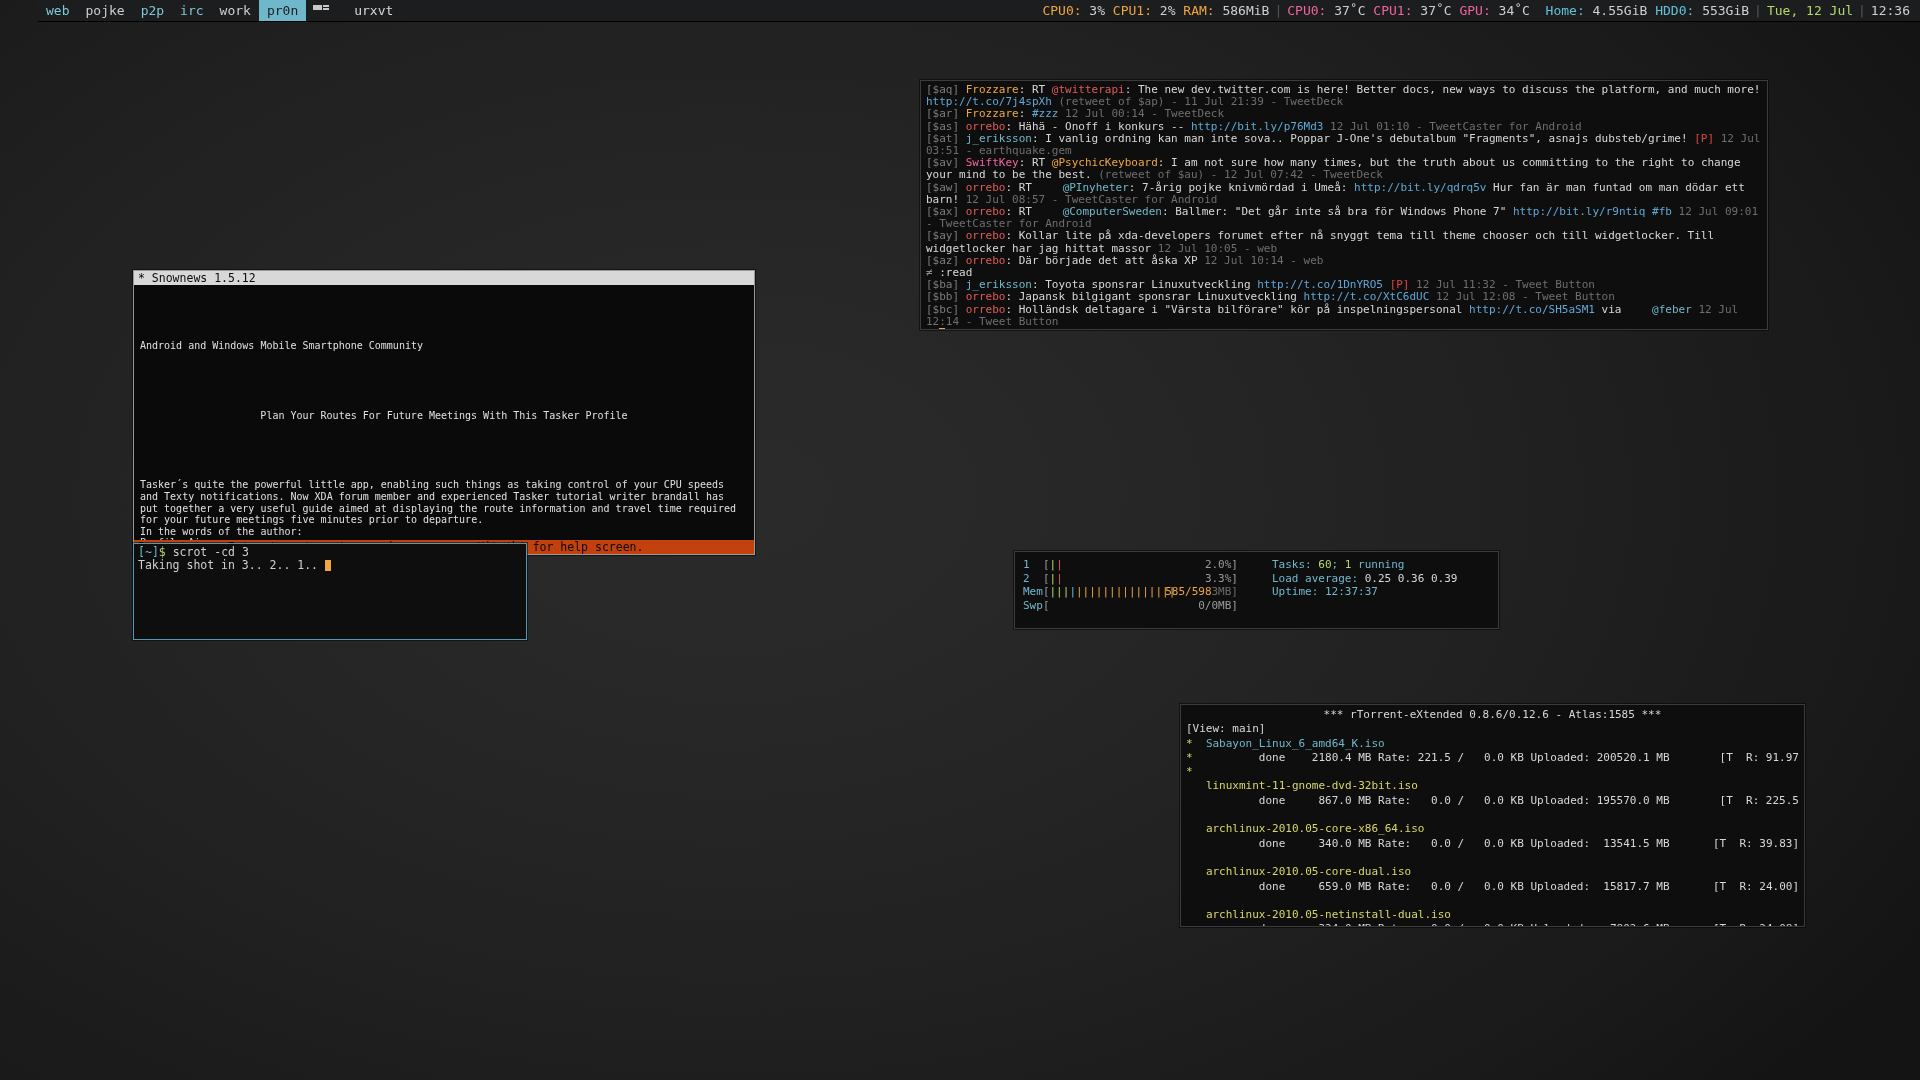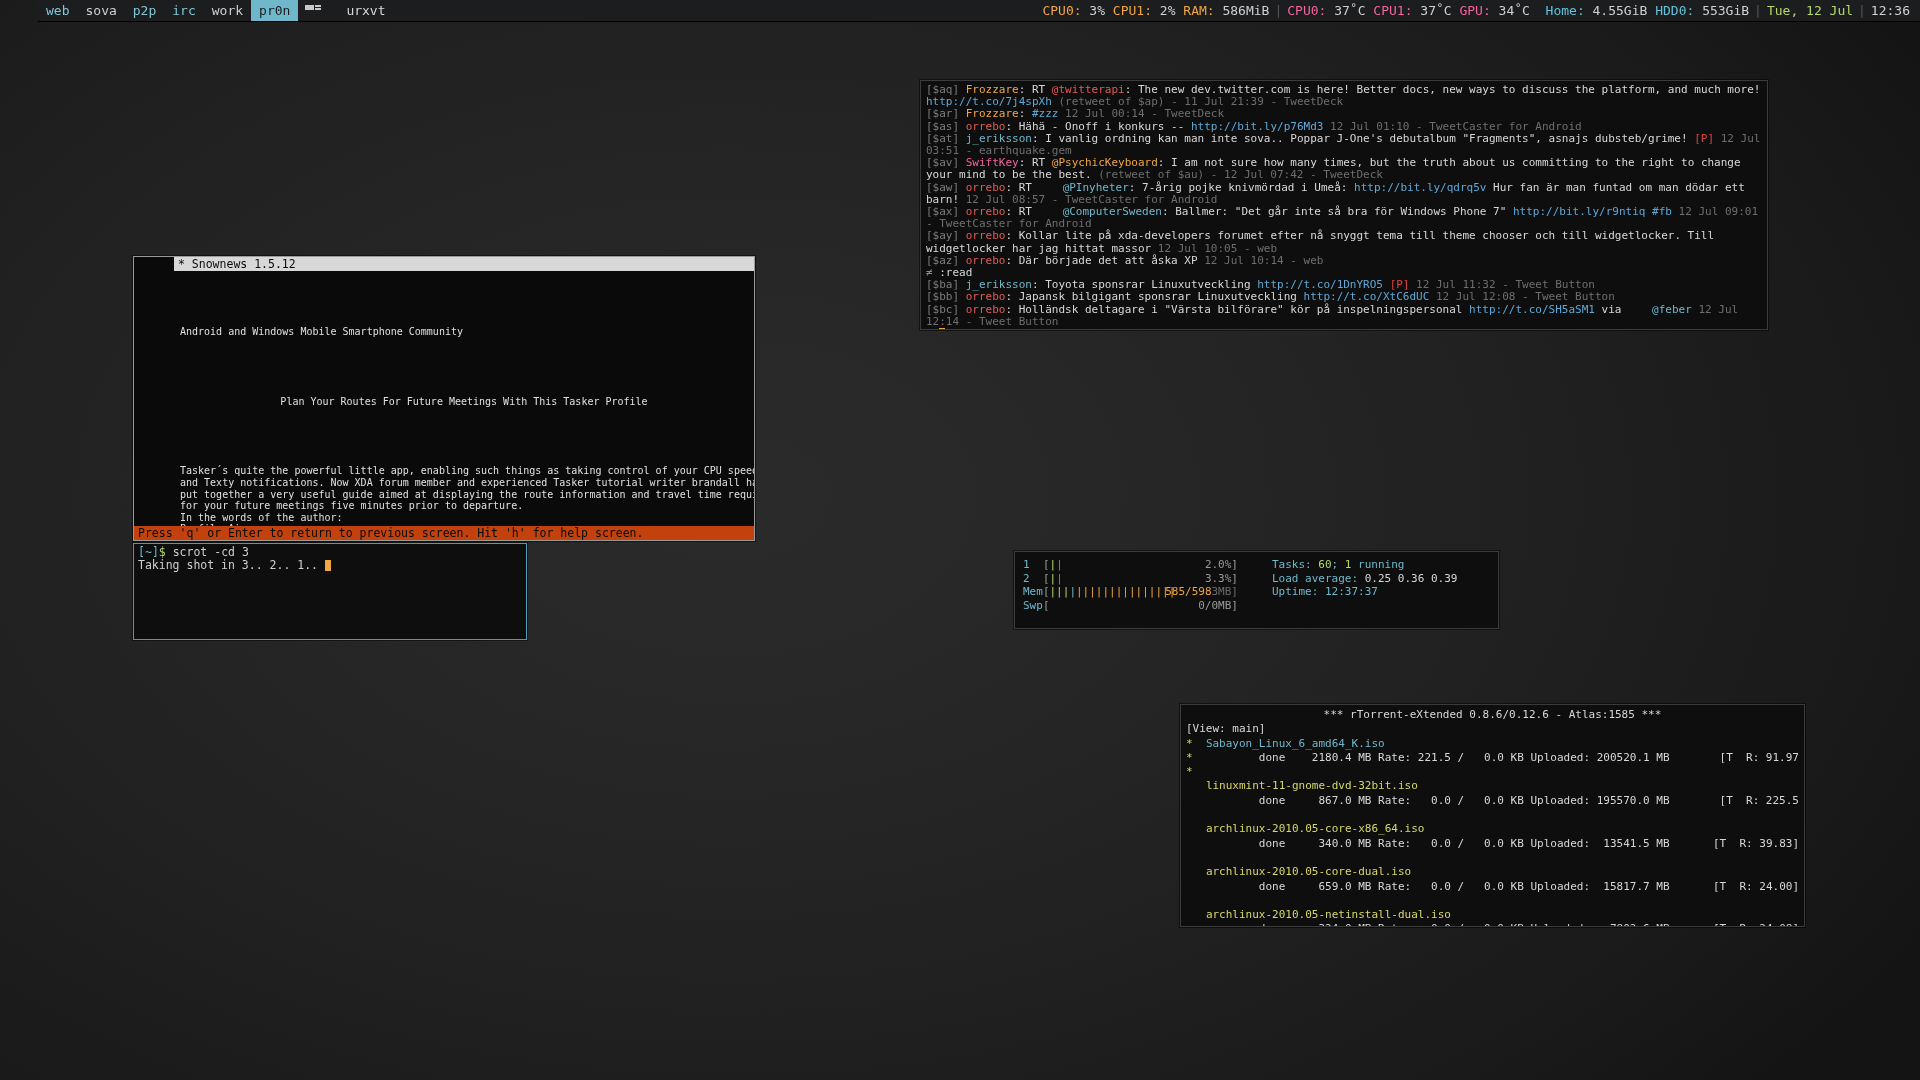--- a/index.html
+++ b/index.html
@@ -68,21 +68,21 @@
     border: 1px solid #3b3b3b;
     box-sizing: border-box;
     font-family: "DejaVu Sans Mono", monospace;
     overflow: hidden;
     box-shadow: 0 0 0 1px rgba(0,0,0,.5);
   }
   .win.focus { border-color: #4e9bb5; }
   .term { padding: 2px 4px; font-size: 11.5px; line-height: 11.6px; color: #cfcfcf; white-space: pre; }
 
   
-  #snownews { left: 133px; top: 256px; width: 622px; height: 285px; border-color: #9a9a9a; background:#0a0a0a;padding-left:40px; }
+  #snownews { left: 133px; top: 270px; width: 622px; height: 285px; border-color: #9a9a9a; background:#0a0a0a; }
   #snownews .bar {
     background: #d8d8d8; color: #0a0a0a; font-size: 11.5px; line-height: 14px;
     padding: 0 4px; white-space: pre;
   }
   #snownews .body { padding: 4px 6px 0 6px; font-size: 10px; line-height: 11.6px; color:#e0e0e0; white-space: pre; margin-top: 28px; }
   #snownews .center { text-align: center; }
   #snownews .footer {
     position: absolute; bottom: 0; left: 0; right: 0;
     background: #c2410c; color: #0a0a0a; font-size: 11.5px; line-height: 14px;
     padding: 0 4px; white-space: pre;
@@ -137,21 +137,21 @@
   .rt-name-yellow { color: #d8d86a; }
   .rt-star { color: #d8d86a; }
   .rt-white { color: #d8d8d8; }
 </style>
 </head>
 <body>
 
 <div id="topbar">
   <div id="tags">
       <div class="tag">web</div>
-      <div class="tag inactive">sova</div>
+      <div class="tag inactive">pojke</div>
       <div class="tag">p2p</div>
       <div class="tag">irc</div>
       <div class="tag inactive">work</div>
       <div class="tag active">pr0n</div>
     </div>
   <div class="layout-icon">
     <svg width="16" height="11" viewBox="0 0 16 11" aria-hidden="true">
       <rect x="0" y="0" width="9" height="5" fill="#c8c8c8"></rect>
       <rect x="10" y="0" width="6" height="2" fill="#c8c8c8"></rect>
       <rect x="10" y="3" width="6" height="2" fill="#c8c8c8"></rect>

